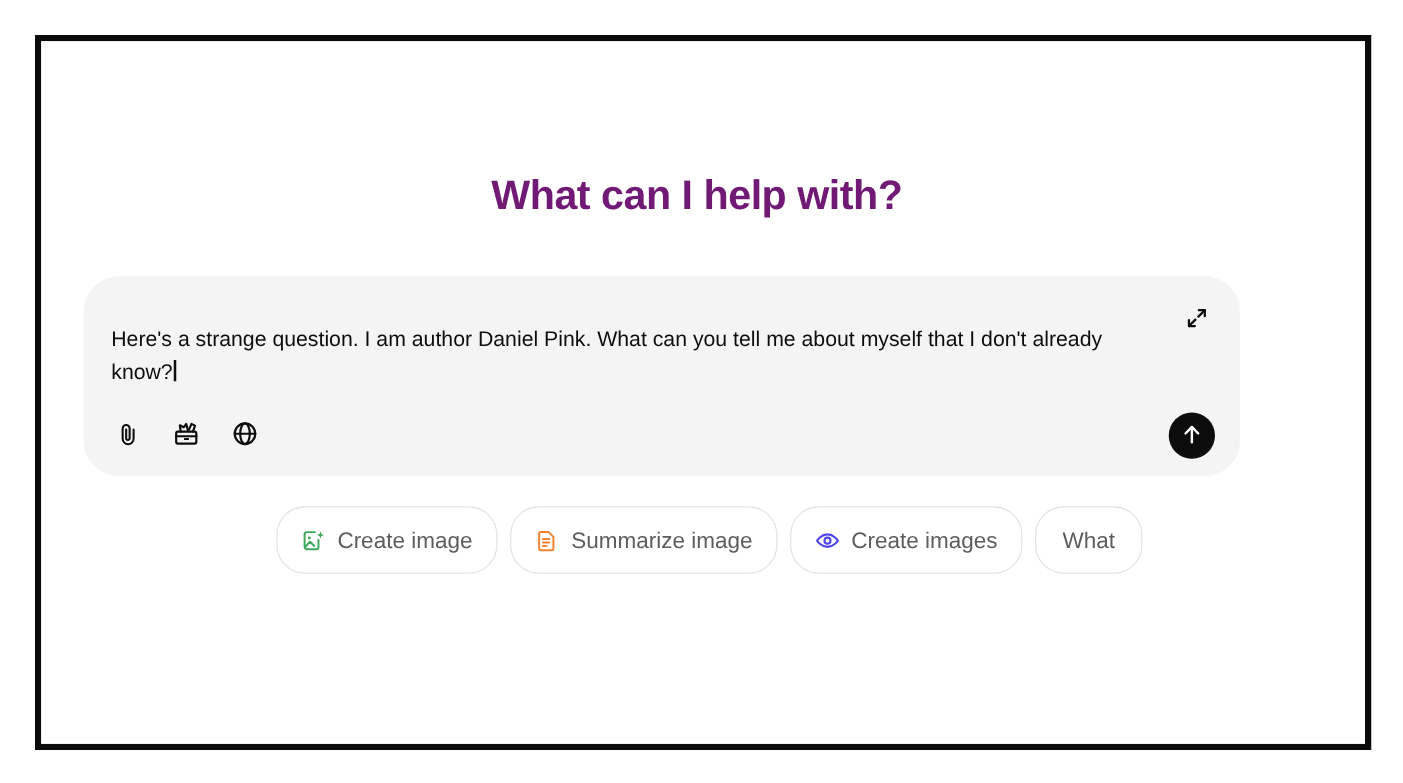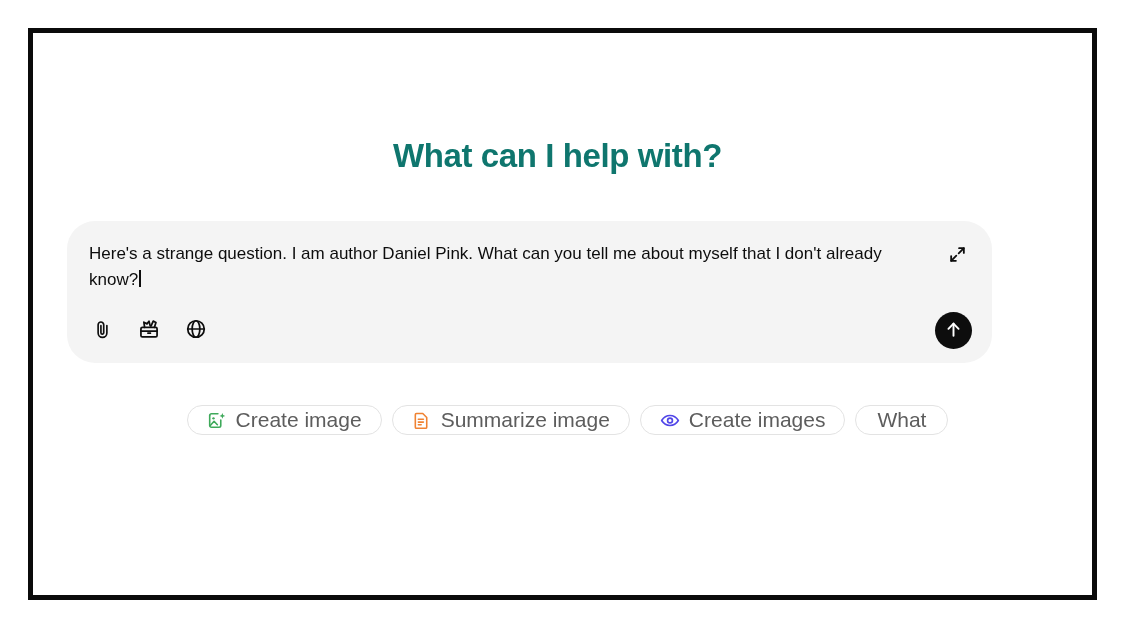--- a/index.html
+++ b/index.html
@@ -42,21 +42,21 @@
   
   #page-title {
     position: absolute;
     left: 0;
     right: 10px;
     top: 104px;
     text-align: center;
     font-size: 33px;
     font-weight: 700;
     letter-spacing: -0.4px;
-    color: #0f766e;
+    color: #701a75;
     font-family: "Liberation Sans", sans-serif;
   }
 
   
   #composer {
     position: absolute;
     left: 34px;
     top: 188px;
     width: 925px;
     border-radius: 28px;
@@ -72,20 +72,21 @@
   }
 
   #composer-text {
     flex: 1 1 auto;
     font-size: 17px;
     line-height: 1.5;
     color: #0d0d0d;
     white-space: pre-wrap;
     word-break: break-word;
     max-width: 855px;
+    margin-top: 18px;
   }
   .caret {
     display: inline-block;
     width: 1.5px;
     height: 17px;
     background: #0d0d0d;
     vertical-align: -2px;
     margin-left: 1px;
   }
 
@@ -149,28 +150,28 @@
     display: flex;
     justify-content: center;
     align-items: center;
     gap: 10px;
     padding-left: 10px;
   }
   .pill {
     display: flex;
     align-items: center;
     gap: 9px;
-    height: 30px;
+    height: 54px;
     box-sizing: border-box;
     padding: 0 19px;
     border: 1px solid #e3e3e3;
     border-radius: 23px;
     background: #ffffff;
     color: #5d5d5d;
-    font-size: 21px;
+    font-size: 18px;
     font-family: "Liberation Sans", sans-serif;
     cursor: pointer;
     white-space: nowrap;
     justify-content: center;
   }
   .pill .pill-icon {
     display: flex;
     align-items: center;
     justify-content: center;
     width: 20px;

